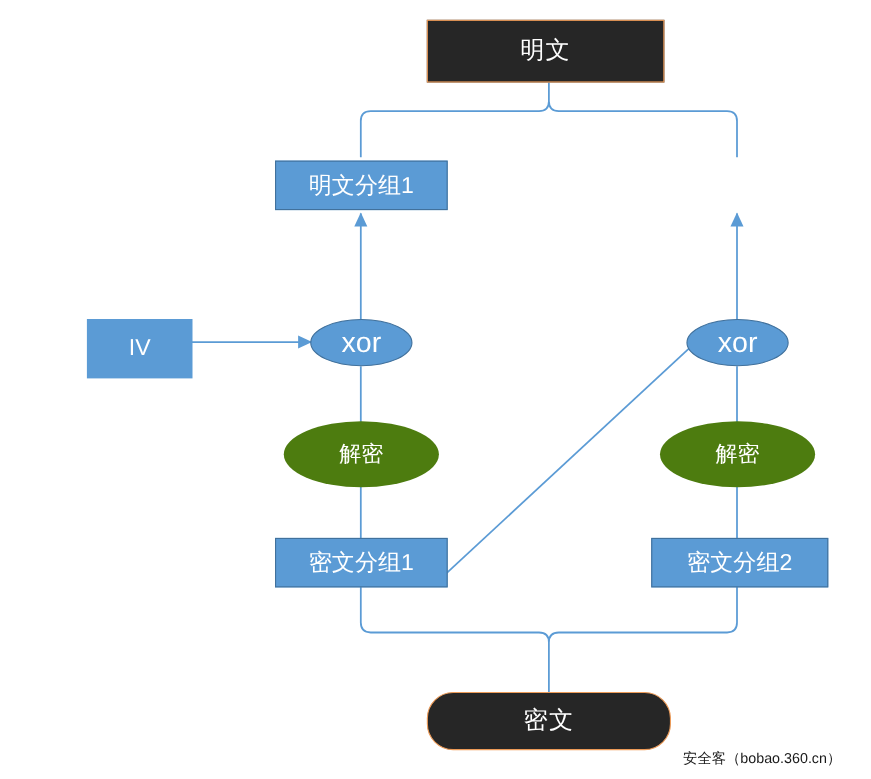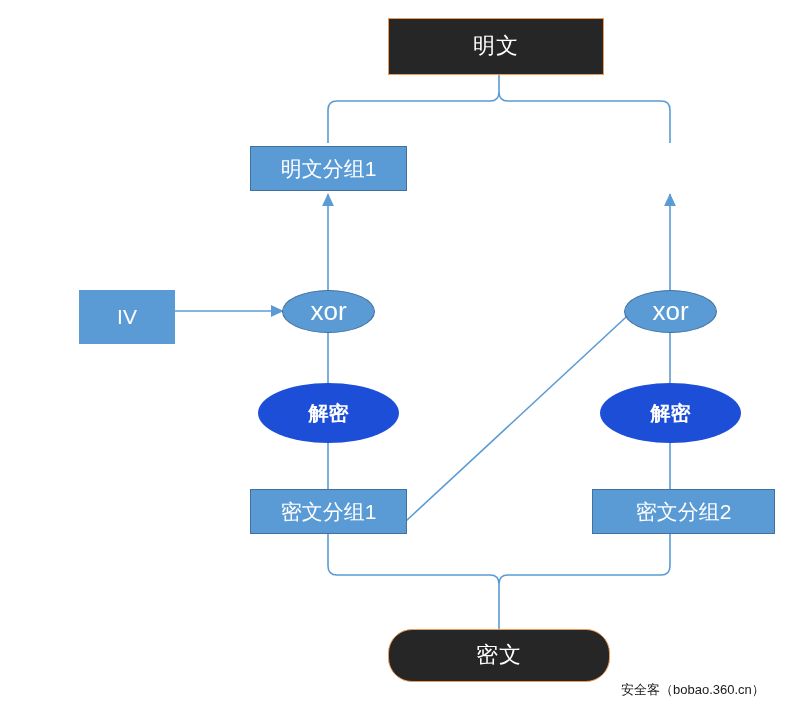--- a/index.html
+++ b/index.html
@@ -63,25 +63,24 @@
   
   .blue-ellipse {
     background: #5B9BD5;
     border: 1px solid #41719C;
     border-radius: 50%;
     font-size: 26px;
   }
 
   
   .gray-ellipse {
-    background: #1d4ed8;
+    background: #4d7c0f;
     border: none;
     border-radius: 50%;
     font-size: 20px;
-    font-weight: bold;
   }
 
   .watermark {
     position: absolute;
     color: #1a1a1a;
     font-size: 13px;
     white-space: nowrap;
   }
 
   
@@ -149,21 +148,21 @@
   </div>
 
   <div class="node blue-ellipse layer-node" style="left:624px; top:290px; width:93px; height:43px;">
     <span>xor</span>
   </div>
 
   <div class="node blue-box layer-node" style="left:250px; top:489px; width:157px; height:45px;text-align:right;">
     <span>密文分组1</span>
   </div>
 
-  <div class="node blue-box layer-node" style="left:592px; top:489px; width:183px; height:45px;">
+  <div class="node blue-box layer-node" style="left:592px; top:489px; width:161px; height:45px;">
     <span>密文分组2</span>
   </div>
 
   <div class="node dark-box layer-node" style="left:388px; top:629px; width:222px; height:53px;border-radius:24px;">
     <span>密文</span>
   </div>
 
   <div class="watermark layer-node" style="left:621px; top:681px;">安全客（bobao.360.cn）</div>
 
 </div>

